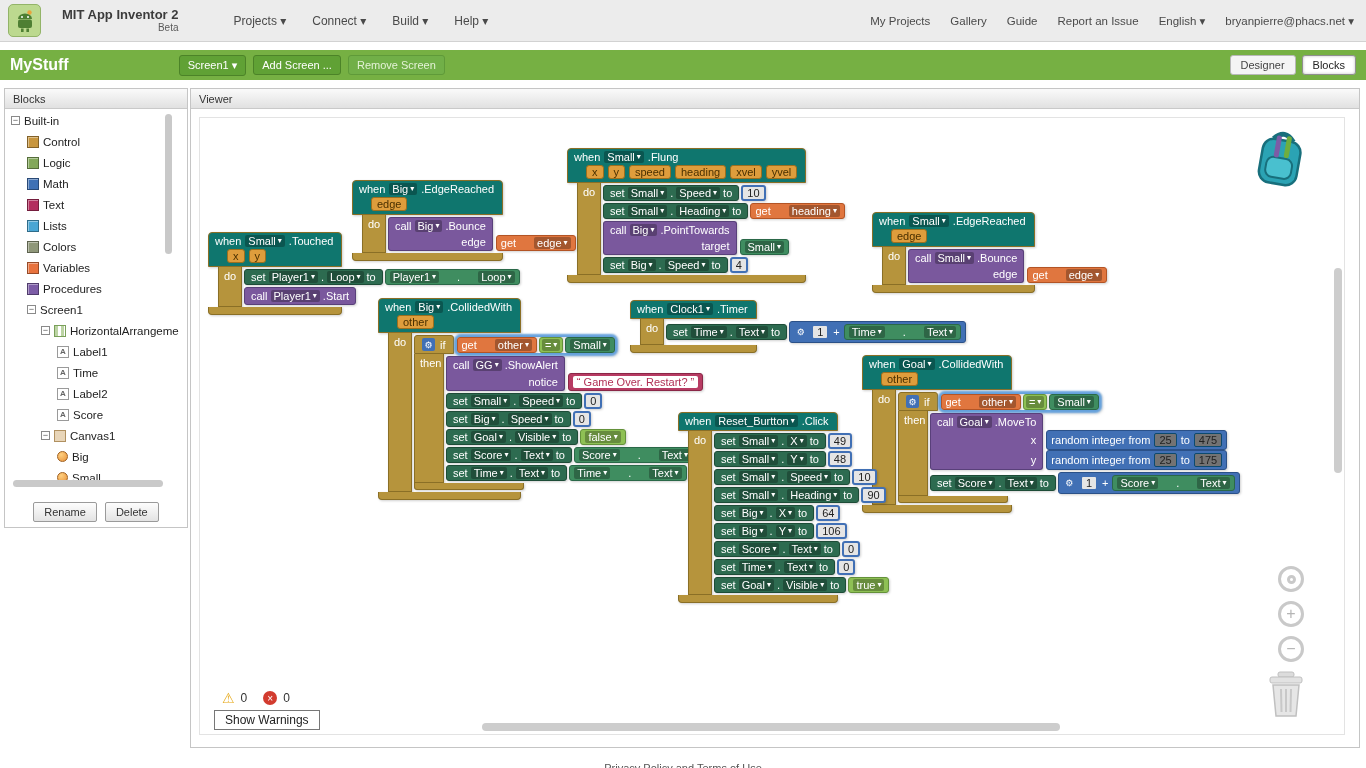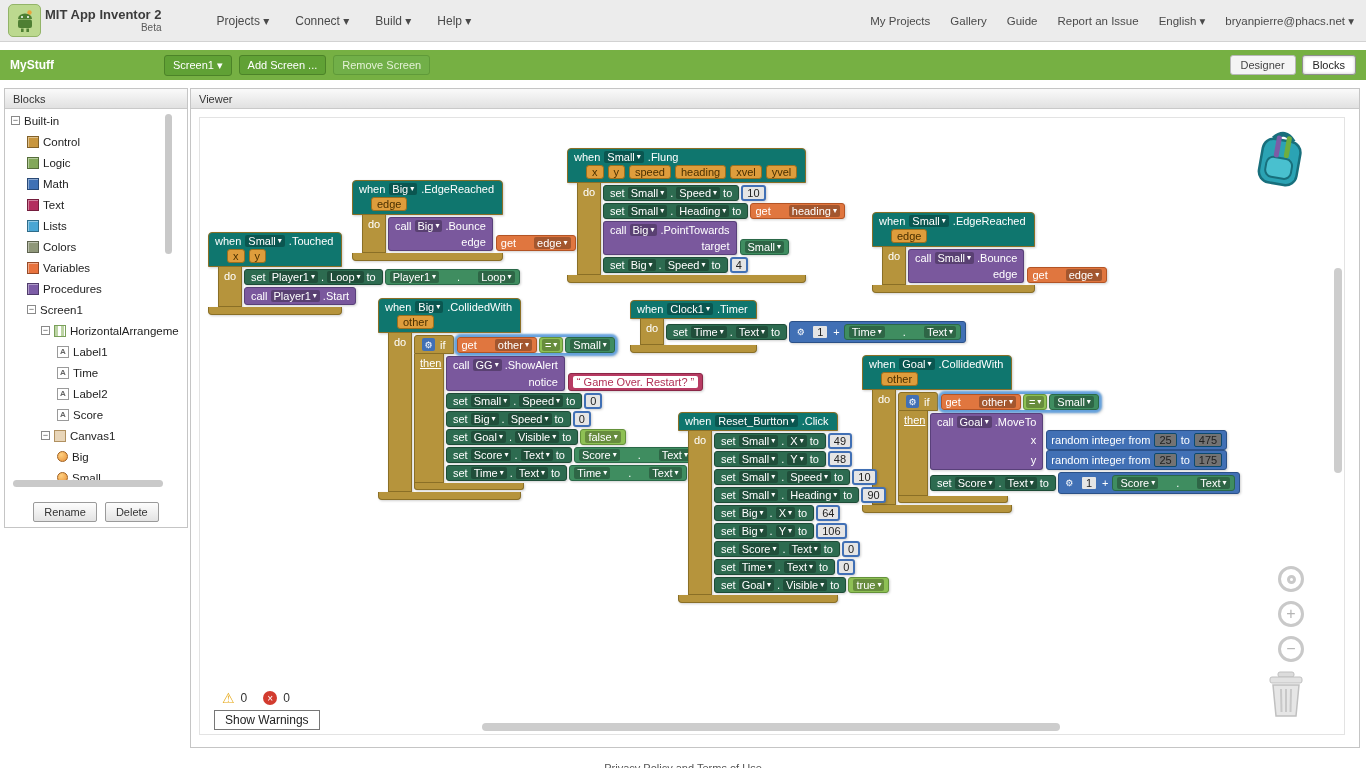--- a/index.html
+++ b/index.html
@@ -6,32 +6,32 @@
   html,body { margin:0; padding:0; }
   body {
     width:1366px; height:768px; position:relative; overflow:hidden;
     font-family:"Liberation Sans", sans-serif; font-size:12px; background:#fff; color:#333;
   }
   
   .topbar { position:absolute; left:0; top:0; width:1366px; height:42px;
     background:#ececec; border-bottom:1px solid #d2d2d2; display:flex; align-items:center; }
   .logo { width:33px; height:33px; margin-left:8px; background:#bcd98f; border:1px solid #93b468;
     border-radius:5px; display:flex; align-items:center; justify-content:center; cursor:pointer; }
-  .logostack { display:flex; flex-direction:column; margin-left:4px; }
+  .logostack { display:flex; flex-direction:column; margin-left:21px; }
   .apptitle { font-size:13px; font-weight:bold; color:#3c3c3c; line-height:14px; }
   .beta { font-size:10px; color:#5a5a5a; align-self:flex-end; line-height:11px; }
   .menus { display:flex; gap:26px; margin-left:55px; }
   .menu { font-size:12px; color:#4a4a4a; cursor:pointer; }
   .tb-spacer { flex:1; }
   .rightlinks { display:flex; gap:20px; margin-right:12px; align-items:center; }
   .hlink { font-size:11.5px; color:#4a4a4a; cursor:pointer; white-space:nowrap; }
   
   .greenbar { position:absolute; left:0; top:50px; width:1366px; height:30px;
     background:#76b043; display:flex; align-items:center; }
-  .projname { color:#fff; font-size:12px; font-weight:bold; margin-left:10px; }
+  .projname { color:#fff; font-size:16px; font-weight:bold; margin-left:10px; }
   .gbtn { background:#60a135; border:1px solid #4c8328; color:#fff; font-size:11px;
     padding:3px 8px; border-radius:3px; margin-left:7px; cursor:pointer; font-family:inherit; }
   .gbtn.first { margin-left:110px; }
   .gbtn.dim { background:#71af48; color:#e4f2d6; border-color:#5f9a39; }
   .wbtn { background:#f4f4f4; border:1px solid #b8b8b8; color:#444; font-size:11px;
     padding:3px 10px; border-radius:3px; margin-left:6px; cursor:pointer; font-family:inherit; }
   .wbtn.active { background:#fff; border-color:#8f8f8f; box-shadow:inset 0 0 3px rgba(0,0,0,.25); color:#222; }
   .gb-spacer { flex:1; }
   .gb-right { margin-right:10px; display:flex; }
   
@@ -101,21 +101,21 @@
   .c-arg { justify-content:flex-end; }
   .c-last { border-bottom:1px solid #59407a; border-radius:0 0 3px 3px; }
   .c-only { border:1px solid #59407a; border-radius:3px; }
   .c-val { padding-left:3px; display:flex; align-items:center; }
   .ifblk { display:block; }
   .ifrow { display:flex; align-items:center; gap:3px; }
   .ifchip { background:#b6943c; border:1px solid #8a6f26; border-radius:3px 3px 0 0;
     padding:2px 7px; display:flex; gap:5px; align-items:center; }
   .ifmid { display:flex; }
   .ifspine { width:30px; background:#b6943c; border:1px solid #8a6f26; border-top:none;
-    padding:3px 0 0 5px; color:#fff;text-decoration:underline; }
+    padding:3px 0 0 5px; color:#fff; }
   .ifbottom { height:7px; background:#b6943c; border:1px solid #8a6f26; border-top:none;
     border-radius:0 0 3px 3px; width:110px; }
   .gear { width:13px; height:13px; background:#4170b5; color:#fff; font-size:9px; flex:none;
     display:inline-flex; align-items:center; justify-content:center; border-radius:2px; cursor:pointer; }
   .blk-inline { display:inline-flex; align-items:center; gap:18px; border-radius:3px;
     padding:1px 4px; color:#fff; }
   .getblk { background:#e0763f; border:1px solid #b35425; }
   .boolblk { background:#8ec054; border:1px solid #64913a; }
   .compblk { background:#3f8d60; border:1px solid #2a6848; }
   .mathblk { background:#4170b5; border:1px solid #2b5188; padding:2px 4px; gap:4px; }

